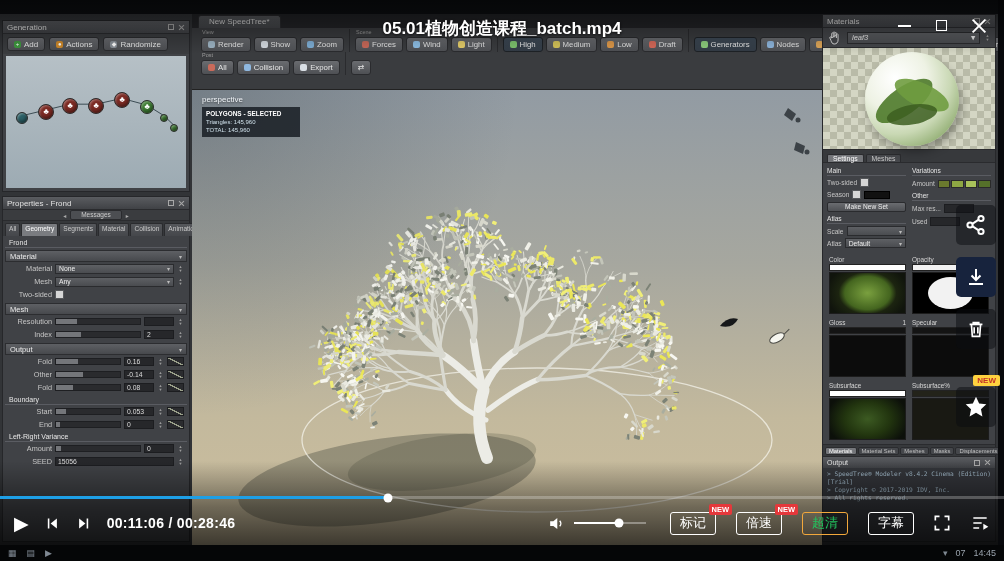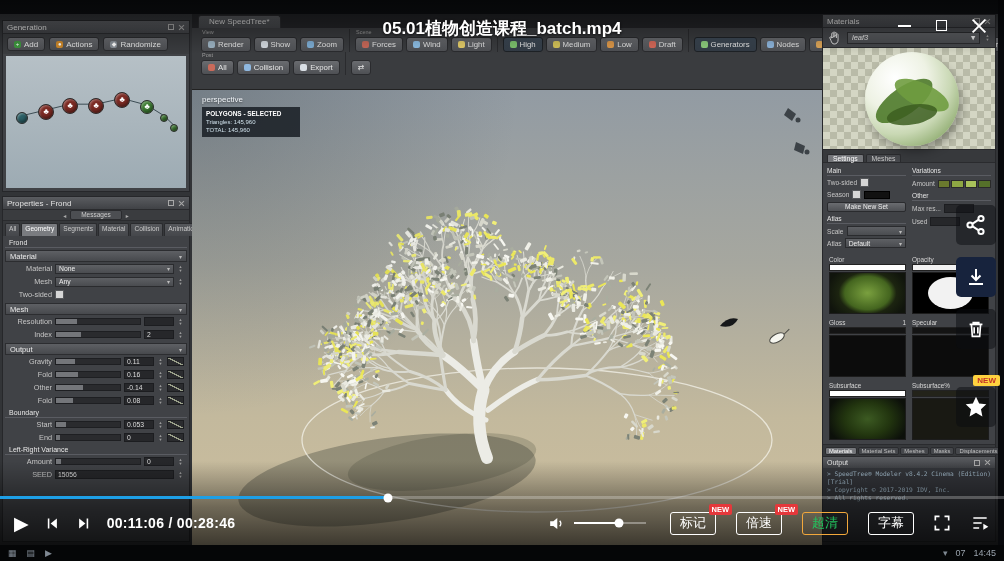--- a/index.html
+++ b/index.html
@@ -316,32 +316,20 @@
             </span>
             <span class="valbox">2</span>
             <span class="spin">
               <i>▲</i>
               <i>▼</i>
             </span>
           </div>
           <div class="sechdr">
             <span>Output</span>
             <span class="caret">▾</span>
-          </div>
-          <div class="prow">
-            <span class="plbl">Gravity</span>
-            <span class="slider">
-              <i class="fill" style="width: 30%;"></i>
-            </span>
-            <span class="valbox">0.11</span>
-            <span class="spin">
-              <i>▲</i>
-              <i>▼</i>
-            </span>
-            <span class="curvebox"></span>
           </div>
           <div class="prow">
             <span class="plbl">Fold</span>
             <span class="slider">
               <i class="fill" style="width: 34%;"></i>
             </span>
             <span class="valbox">0.16</span>
             <span class="spin">
               <i>▲</i>
               <i>▼</i>

